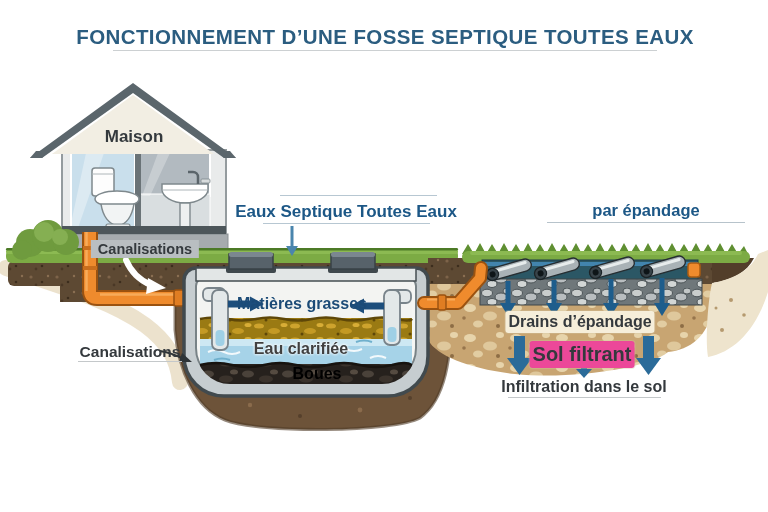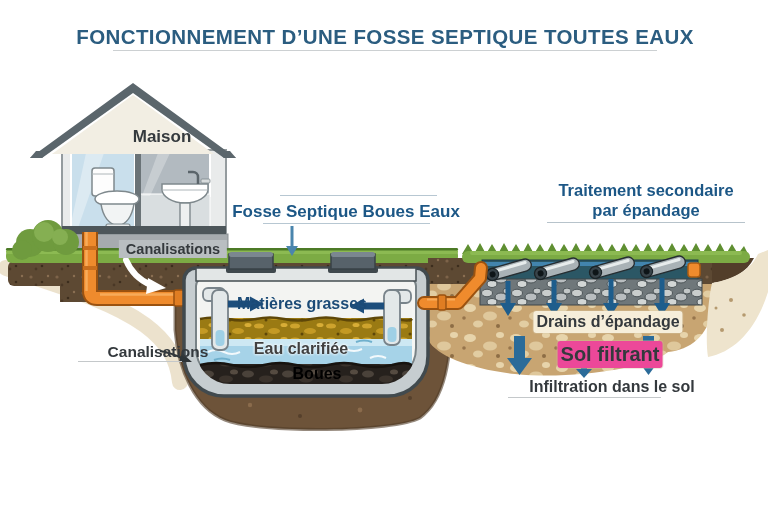--- a/index.html
+++ b/index.html
@@ -2,21 +2,21 @@
 <html><head>
 <meta charset="utf-8">
 <style>
   html,body{margin:0;padding:0;background:#fff;}
   .stage{position:relative;width:768px;height:512px;background:#ffffff;overflow:hidden;
          font-family:"Liberation Sans",sans-serif;}
   svg.scene{position:absolute;left:0;top:0;}
   .lbl{position:absolute;font-weight:bold;white-space:nowrap;transform:translateX(-50%);}
   .title{font-size:20.5px;letter-spacing:.4px;color:#2b5d80;}
   .blue{color:#1c5786;}
-  .dark{color:#34393d;margin-left:28px;}
+  .dark{color:#34393d;}
   .rule{position:absolute;height:1px;}
   .box{background:#f6eeda;padding:2px 3px;border-radius:3px;box-shadow:0 0 0 1px rgba(210,195,160,.35);}
 </style>
 </head>
 <body>
 
 <div class="stage">
 
 <svg class="scene" width="768" height="512" viewBox="0 0 768 512">
   <defs>
@@ -275,28 +275,27 @@
     <polygon points="182,353 192,362 179,362" fill="#2e3437"></polygon>
   </g>
 </svg>
 
 <div class="lbl title" style="left:385px;top:25px;">FONCTIONNEMENT D’UNE FOSSE SEPTIQUE TOUTES EAUX</div>
 <div class="rule" style="left:113px;top:50px;width:544px;background:#ccd0d2;"></div>
 
 <div class="lbl dark" style="left:134px;top:127px;font-size:17px;">Maison</div>
 <div class="lbl dark" style="left:145px;top:240px;font-size:14.5px;background:#b9bec1;padding:1px 7px;">Canalisations</div>
 
-<div class="lbl blue" style="left:346px;top:202px;font-size:17px;">Fosse Septique Boues Eaux</div>
+<div class="lbl blue" style="left:346px;top:202px;font-size:17px;">Eaux Septique Toutes Eaux</div>
 <div class="rule" style="left:280px;top:195px;width:157px;background:#b7c7d2;"></div>
 <div class="rule" style="left:263px;top:223px;width:167px;background:#b7c7d2;"></div>
 
 <div class="lbl dark" style="left:130px;top:343px;font-size:15.5px;">Canalisations</div>
 <div class="rule" style="left:78px;top:361px;width:104px;background:#c4c8ca;"></div>
 
-<div class="lbl blue" style="left:646px;top:181px;font-size:16.5px;">Traitement secondaire</div>
 <div class="lbl blue" style="left:646px;top:201px;font-size:16.5px;">par épandage</div>
 <div class="rule" style="left:547px;top:222px;width:198px;background:#b7c3cb;"></div>
 
 
 <div class="lbl dark box" style="left:580px;top:311px;font-size:16px;">Drains d’épandage</div>
 <div class="lbl dark box" style="left:582px;top:341px;font-size:20px;background:#ec4899;">Sol filtrant</div>
 
 <div class="lbl dark" style="left:584px;top:378px;font-size:16px;text-align:center;">Infiltration dans le sol</div>
 <div class="rule" style="left:508px;top:397px;width:153px;background:#c4c8ca;"></div>
 

